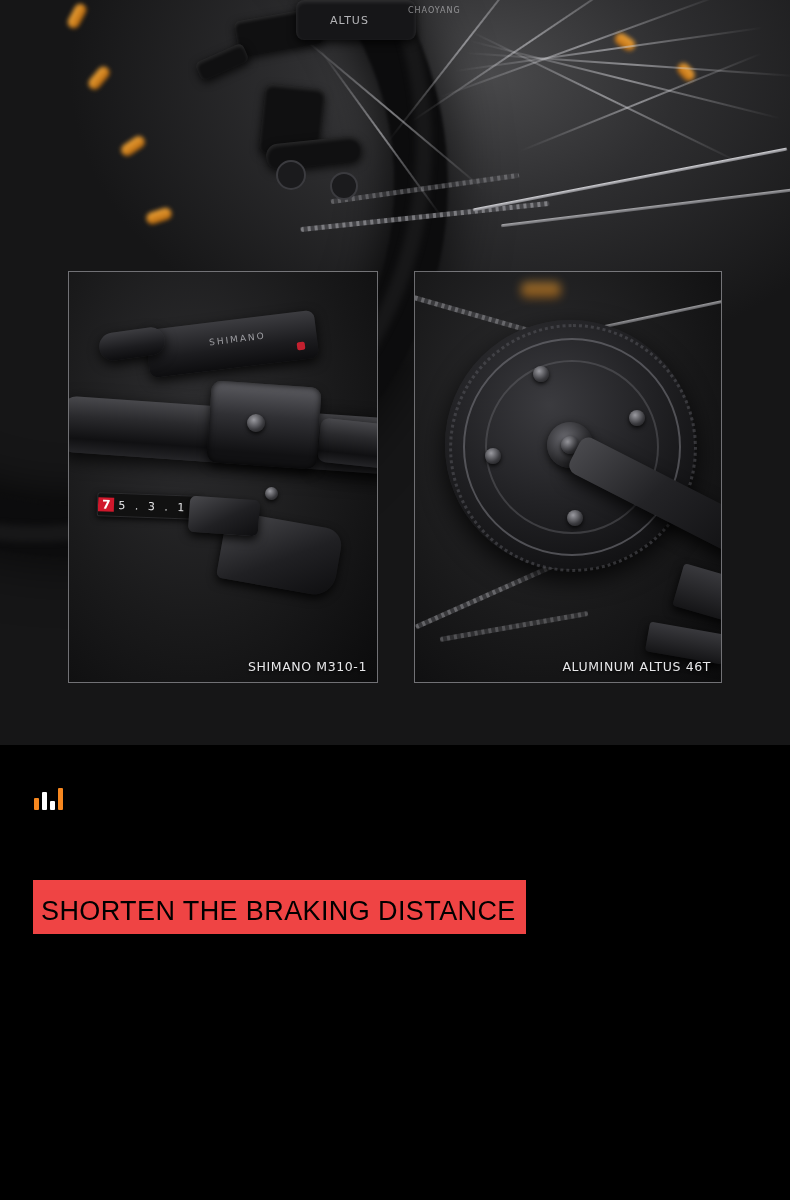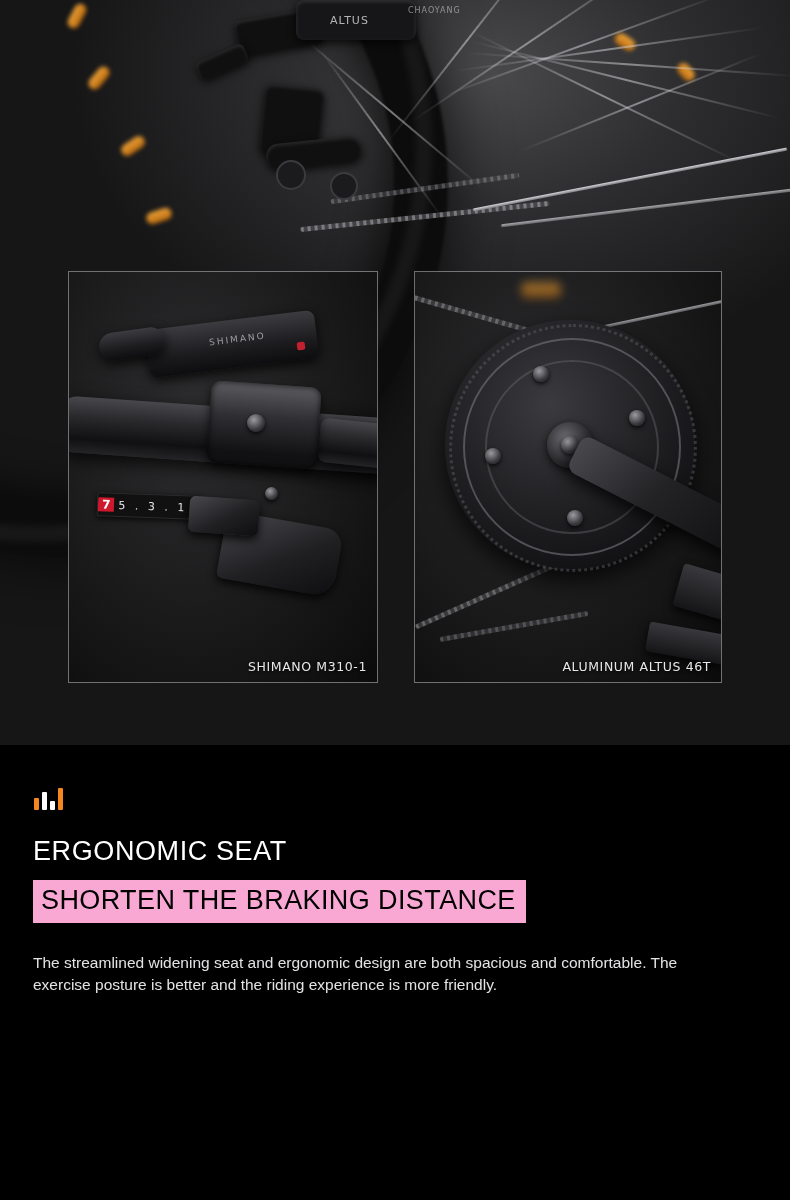--- a/index.html
+++ b/index.html
@@ -276,22 +276,22 @@
     color: #ffffff;
     font-size: 27px;
     letter-spacing: 0.6px;
     font-family: "Liberation Sans", sans-serif;
     font-weight: 400;
   }
   .subhead-wrap {
     position: absolute;
     left: 33px;
     top: 880px;
-    background: #f9a8d4;
-    padding: 5px 10px 7px 8px;
+    background: #ef4444;
+    padding: 16px 10px 7px 8px;
     display: inline-block;
   }
   .subhead {
     color: #000;
     font-size: 27px;
     letter-spacing: 0.4px;
     font-family: "Liberation Sans", sans-serif;
     font-weight: 400;
     white-space: nowrap;
   }
@@ -409,21 +409,19 @@
 
   <div class="lower"></div>
 
   <div class="bars-icon">
     <i style="height:12px; background:#F6871F;"></i>
     <i style="height:18px; background:#ffffff;"></i>
     <i style="height:9px;  background:#ffffff;"></i>
     <i style="height:22px; background:#F6871F;"></i>
   </div>
 
-  <div class="headline">ERGONOMIC SEAT</div>
 
   <div class="subhead-wrap">
     <span class="subhead">SHORTEN THE BRAKING DISTANCE</span>
   </div>
 
-  <div class="body-copy">The streamlined widening seat and ergonomic design are both spacious and comfortable. The exercise posture is better and the riding experience is more friendly.</div>
 
 </div>
 
 </body></html>

